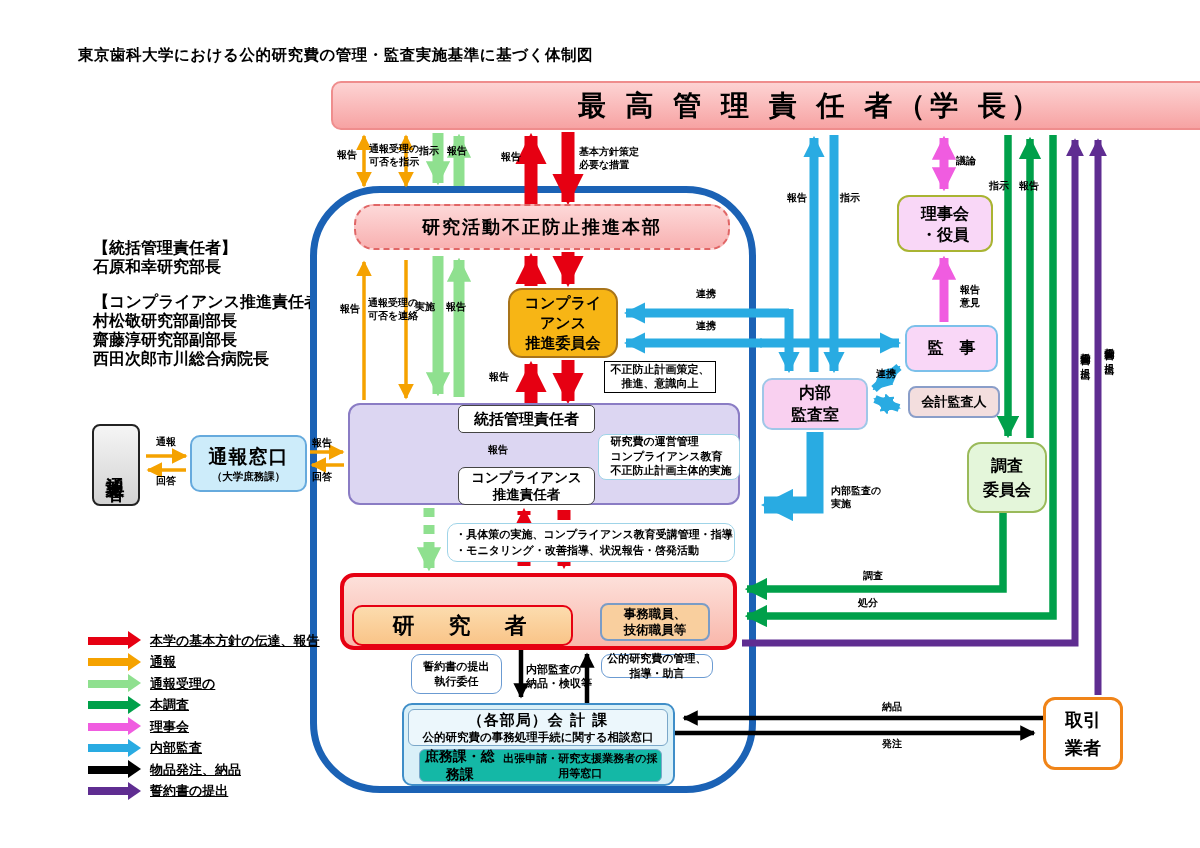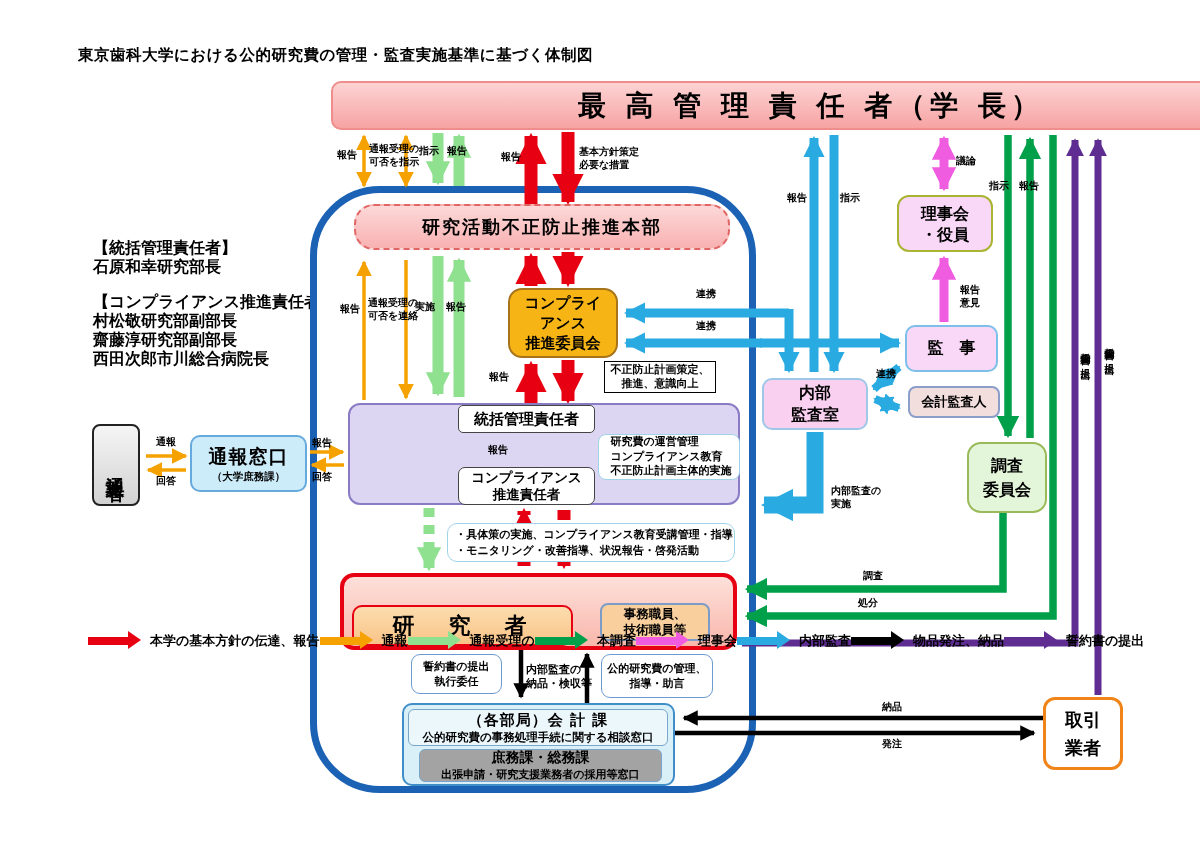--- a/index.html
+++ b/index.html
@@ -46,30 +46,30 @@
     background:#fff;font-size:11px;line-height:16px;text-align:left;padding-left:6px;}
   .b-members{left:340px;top:573px;width:397px;height:77px;border:4px solid #e60012;border-radius:14px;
     background:linear-gradient(180deg,#fde0da,#f9b7ab);}
   .t-members{left:352px;top:576px;width:375px;font-size:19px;letter-spacing:4px;text-align:center;font-weight:bold;}
   .b-researcher{left:352px;top:605px;width:221px;height:41px;border:2.5px solid #e60012;border-radius:10px;
     background:linear-gradient(180deg,#fcdcae,#f9c488);font-size:22px;letter-spacing:6px;}
   .b-staff{left:600px;top:603px;width:110px;height:38px;border:2px solid #7a9cc6;border-radius:8px;
     background:#f9cf9e;font-size:12.5px;line-height:16px;}
   .n-delegation{left:411px;top:654px;width:91px;height:40px;border:1.5px solid #6b9bd2;border-radius:9px;
     background:#fff;font-size:11px;line-height:15px;}
-  .n-management{left:601px;top:654px;width:112px;height:44px;border:1.5px solid #6b9bd2;border-radius:9px;
+  .n-management{left:601px;top:654px;width:112px;height:24px;border:1.5px solid #6b9bd2;border-radius:9px;
     background:#fff;font-size:11px;line-height:15px;}
   .b-acct-outer{left:402px;top:703px;width:273px;height:83px;border:2px solid #3f8ec8;border-radius:10px;
     background:#d9f0f8;}
   .b-acct1{left:408px;top:709px;width:260px;height:37px;border:1.5px solid #7aa7c9;border-radius:6px;
     background:#ecf7fc;flex-direction:column;}
   .b-acct1 .t1{font-size:15px;letter-spacing:1px;}
   .b-acct1 .t2{font-size:11.5px;}
   .b-acct2{left:419px;top:749px;width:243px;height:33px;border:1.5px solid #7aa7c9;border-radius:6px;
-    background:#a3a3a3;flex-direction:column;}
+    background:#14b8a6;flex-direction:row;}
   .b-acct2 .t1{font-size:14px;}
   .b-acct2 .t2{font-size:11px;}
   .b-board{left:897px;top:195px;width:96px;height:57px;border:2px solid #a9b432;border-radius:12px;
     background:#f9d7f7;font-size:16px;line-height:21px;}
   .b-auditor{left:905px;top:325px;width:93px;height:47px;border:2px solid #7cc0ea;border-radius:10px;
     background:#f9d7f7;font-size:16px;}
   .b-acct-auditor{left:908px;top:386px;width:92px;height:32px;border:2px solid #8a9ec9;border-radius:8px;
     background:#f3dede;font-size:13px;}
   .b-internal{left:762px;top:378px;width:106px;height:52px;border:2px solid #9fc7e8;border-radius:10px;
     background:#f9d0f0;font-size:16px;line-height:22px;}
@@ -81,21 +81,21 @@
   
   .lab{position:absolute;font-weight:bold;font-size:10px;line-height:12.5px;white-space:pre-line;}
   .lab11{font-size:11px;line-height:14px;}
   .vlab{position:absolute;font-weight:bold;font-size:10px;writing-mode:vertical-rl;letter-spacing:1px;}
 
   
   .notes{left:93px;top:238px;font-size:16px;font-weight:bold;line-height:19px;}
   .notes .gap{height:16px;}
 
   
-  .legend{left:88px;top:630px;display:flex;flex-direction:row;}
+  .legend{left:88px;top:630px;display:flex;flex-direction:column;text-decoration:underline;}
   .lrow{display:flex;align-items:center;height:21.5px;}
   .la{width:40px;height:8px;background:currentColor;position:relative;margin-right:22px;flex:none;}
   .la::after{content:"";position:absolute;left:40px;top:-5.5px;width:0;height:0;
     border-top:9.5px solid transparent;border-bottom:9.5px solid transparent;border-left:13px solid;}
   .lrow span{font-size:13px;font-weight:bold;color:#000;}
   .lc1{color:#e60012}.lc2{color:#f5a200}.lc3{color:#8fe08f}.lc4{color:#00a04a}
   .lc5{color:#f05ce0}.lc6{color:#29abe2}.lc7{color:#000}.lc8{color:#5f2d91}
 </style>
 </head>
 <body>

